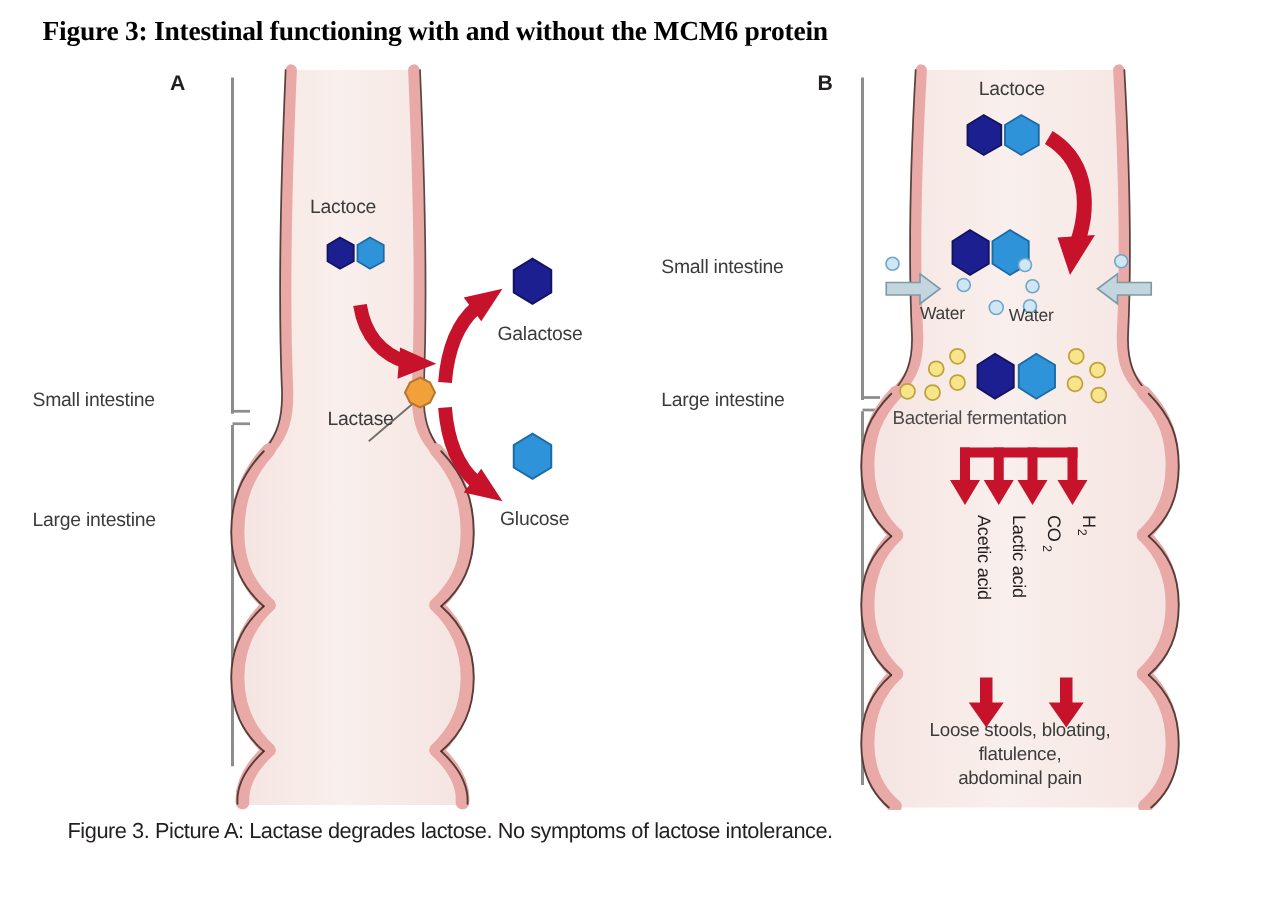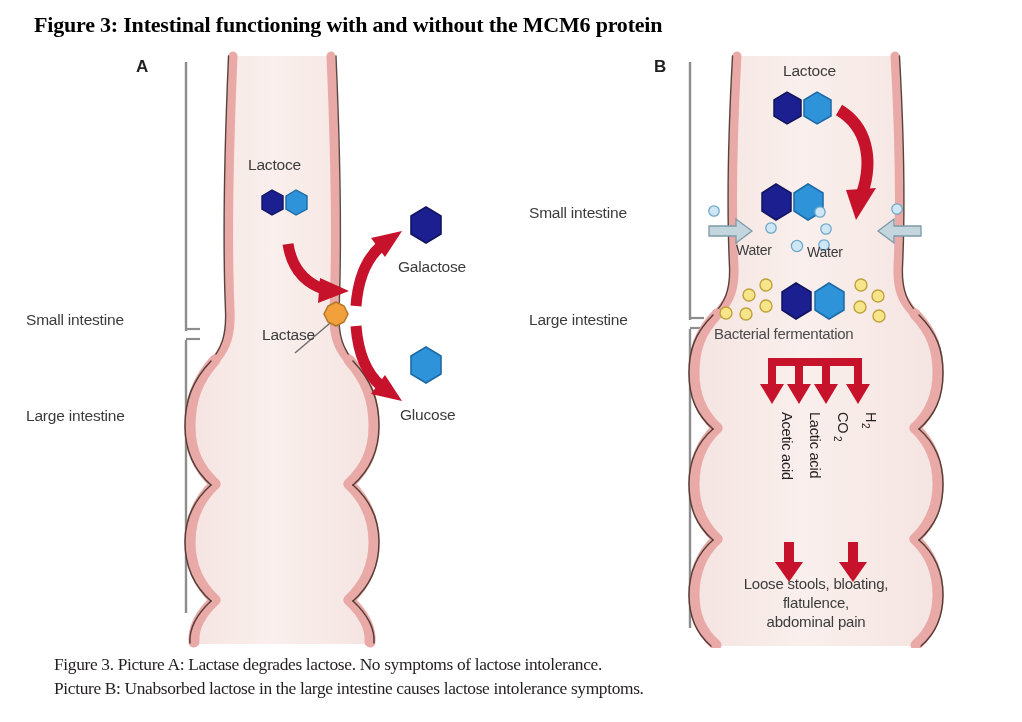--- a/index.html
+++ b/index.html
@@ -42,21 +42,21 @@
     width: 1022px;
     height: 600px;
   }
 
   
   #figure-caption {
     position: absolute;
     left: 54px;
     top: 652px;
     width: 950px;
-    font-family: Liberation Serif, serif;
+    font-family: Liberation Sans, sans-serif;
     font-size: 17.4px;
     line-height: 24px;
     color: #231f20;
     letter-spacing: -0.35px;
   }
   #figure-caption .cap-line { display: block; white-space: nowrap; }
 
   
   .panel-letter {
     font-family: "Liberation Sans", sans-serif;
@@ -372,16 +372,15 @@
       <g>
         <text class="symptom-label" x="816" y="541" text-anchor="middle">Loose stools, bloating,</text>
         <text class="symptom-label" x="816" y="560" text-anchor="middle">flatulence,</text>
         <text class="symptom-label" x="816" y="579" text-anchor="middle">abdominal pain</text>
       </g>
     </g>
   </svg>
 
   <div id="figure-caption">
     <span class="cap-line">Figure 3. Picture A: Lactase degrades lactose. No symptoms of lactose intolerance.</span>
-    <span class="cap-line">Picture B: Unabsorbed lactose in the large intestine causes lactose intolerance symptoms.</span>
   </div>
 
 </div>
 
 </body></html>

